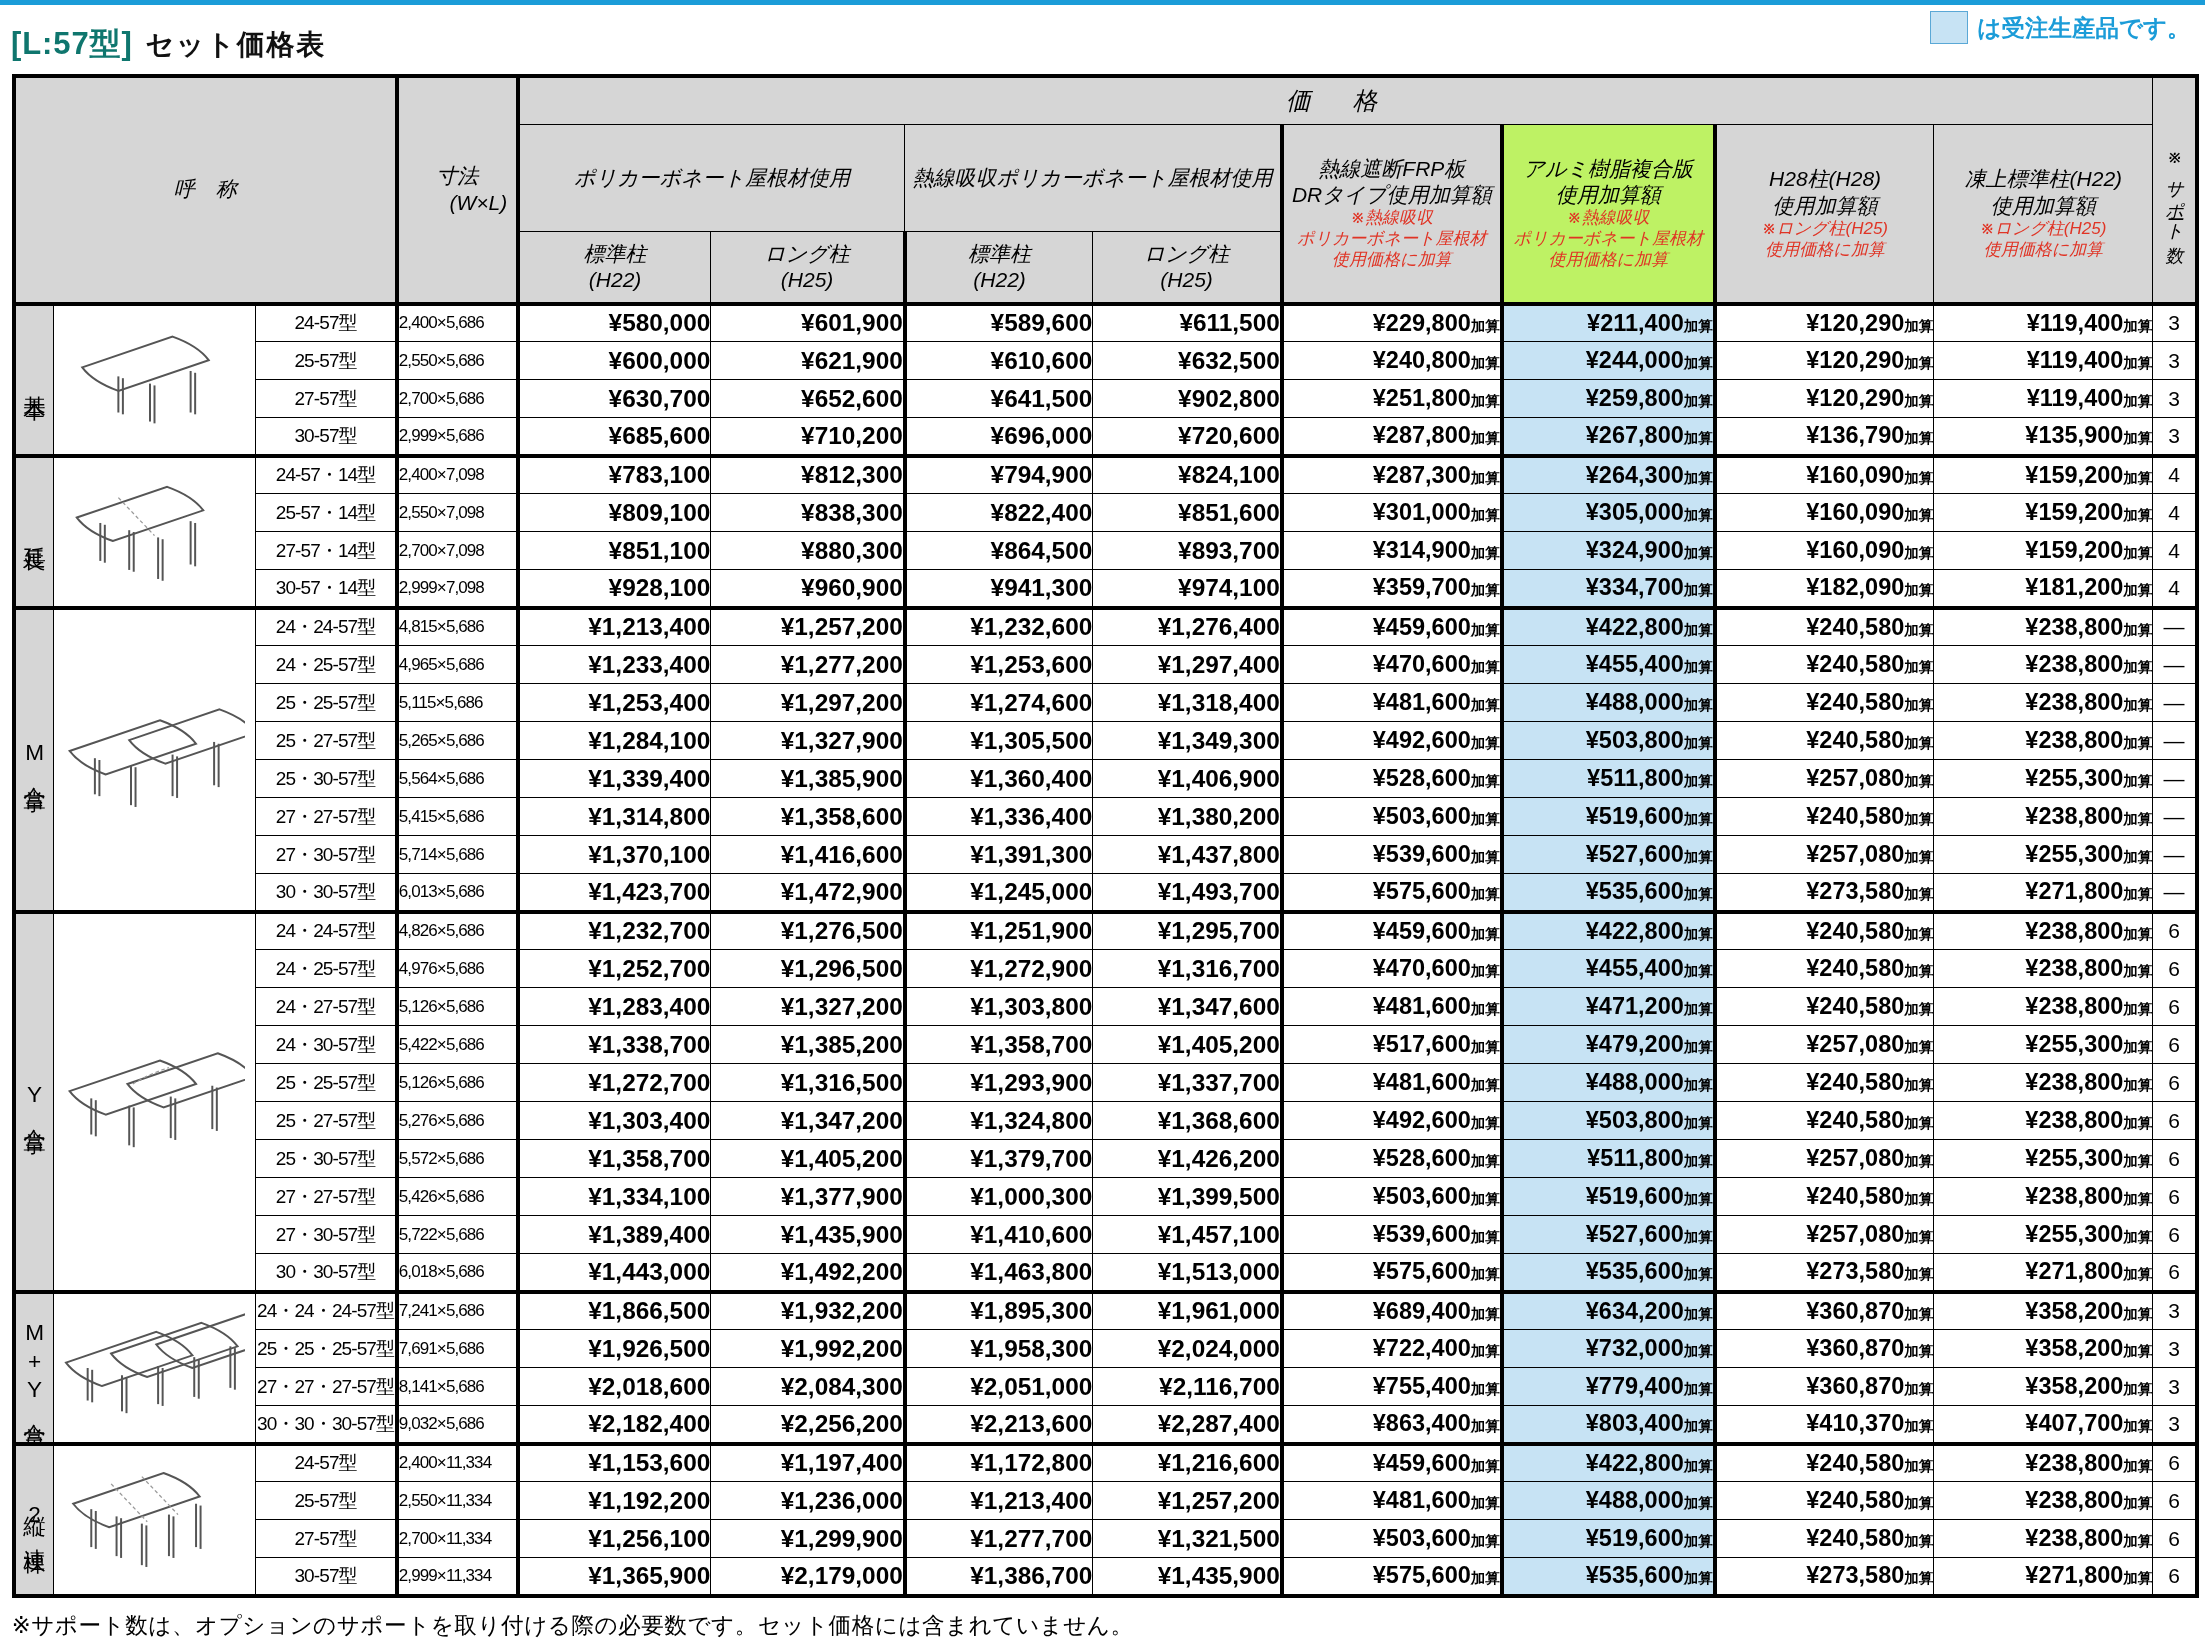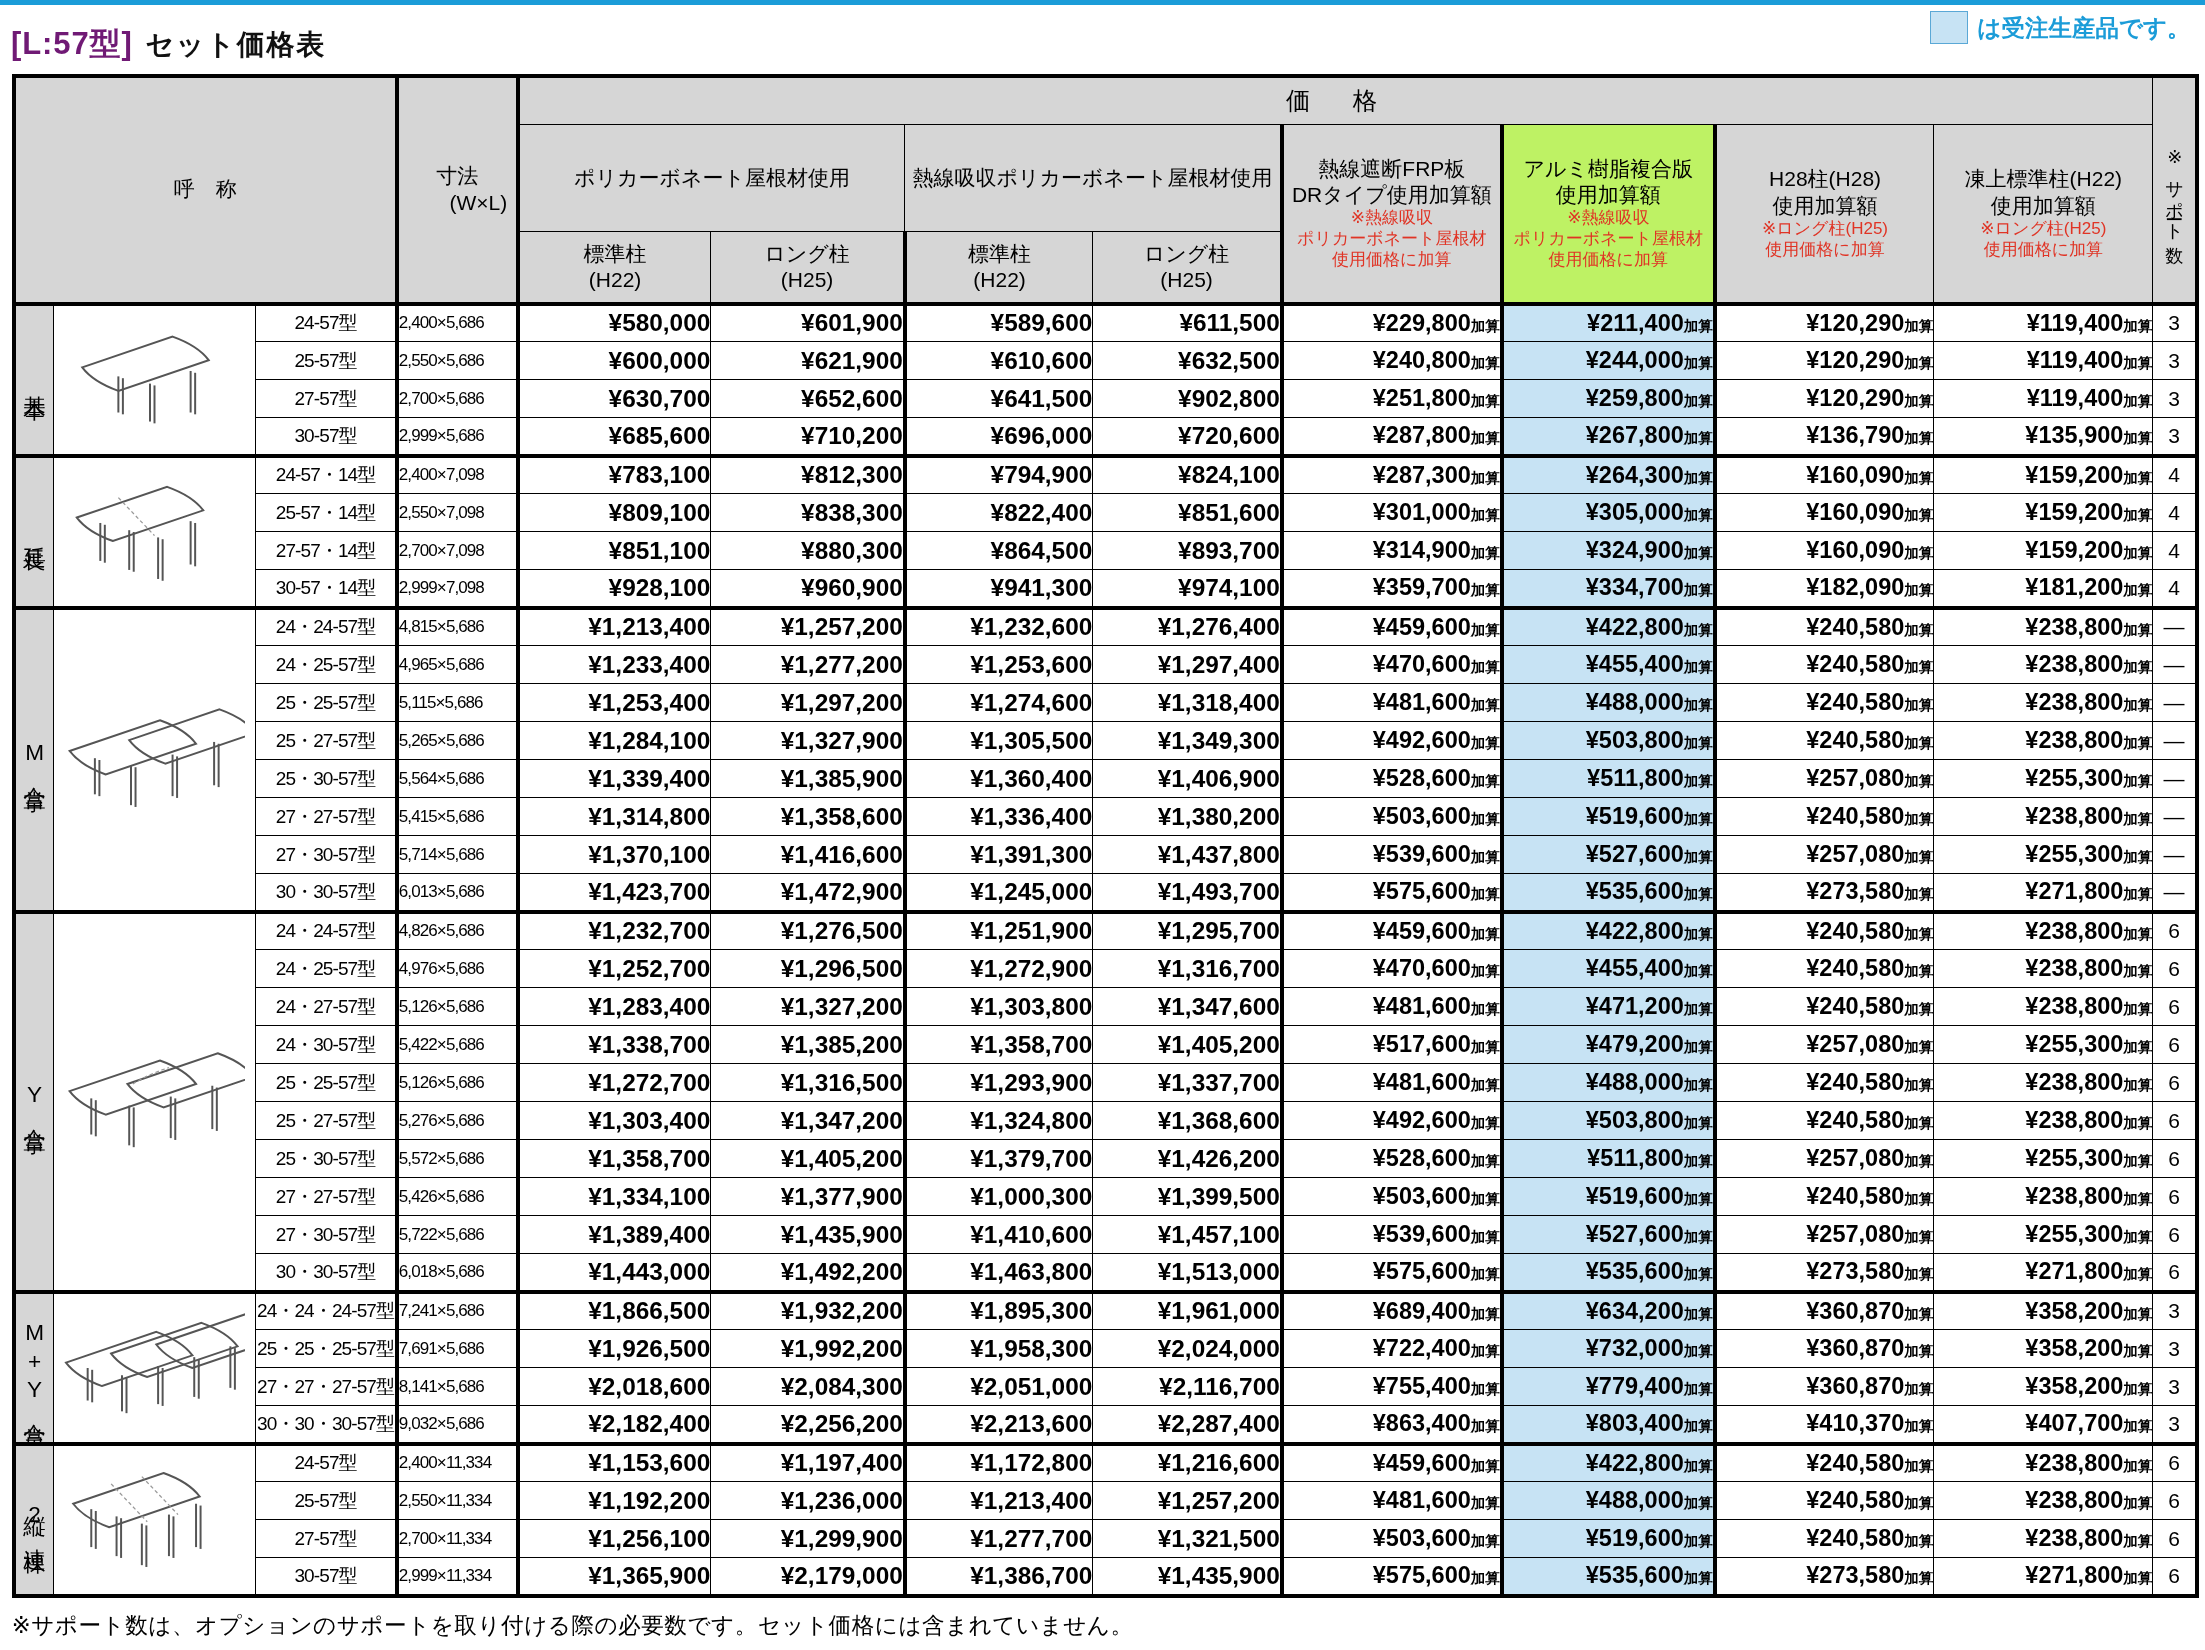--- a/index.html
+++ b/index.html
@@ -1,29 +1,29 @@
 <!DOCTYPE html>
 <html style="font-size:14.5px"><head>
 <meta charset="utf-8">
 <style>
   html,body{margin:0;padding:0;background:#fff;}
   body{width:2205px;height:1650px;font-family:"Liberation Sans","DejaVu Sans",sans-serif;color:#000;overflow:hidden;position:relative;}
   .toprule{height:4.5px;background:#1b9cd8;width:100%;}
   .titlebar{display:flex;align-items:baseline;margin:9px 0 9px 11px;}
-  .title-model{color:#701a75;font-size:31px;font-weight:bold;letter-spacing:0.9px;}
+  .title-model{color:#0f766e;font-size:31px;font-weight:bold;letter-spacing:0.9px;}
   .title-label{color:#111;font-size:28px;font-weight:bold;margin-left:12.7px;letter-spacing:1.8px;margin-top:12px;}
   .legend{position:absolute;top:11px;right:14.5px;display:flex;align-items:center;}
   .legend .swatch{width:36px;height:31px;background:#c7e3f4;border:1.8px solid #5aa8d6;display:inline-block;margin-right:9px;}
   .legend .ltext{color:#1b9cd8;font-size:23.5px;font-weight:bold;}
 
   table.price{border-collapse:collapse;table-layout:fixed;margin-left:11.8px;width:2182px;}
   table.price th,table.price td{border:1.8px solid #000;padding:0;overflow:hidden;}
   .tkr{border-right-width:4.5px !important;}
   table.price{border:4.5px solid #000;}
-  thead th{background:#d6d6d6;font-weight:normal;text-align:center;vertical-align:middle;line-height:1.25;}
+  thead th{background:#d6d6d6;font-weight:normal;text-align:center;vertical-align:middle;line-height:1.25;font-style:italic;}
   thead .h-big{font-size:24.4px;letter-spacing:9px;}
   thead .h-grp{font-size:21px;}
   thead .h-sub{font-size:21px;padding-left:42px;}
   thead .hline{font-size:21px;}
   thead .rnote{color:#e03425;font-size:17px;line-height:1.22;}
   thead tr.r1{height:49px;}
   thead tr.r2{height:107px;}
   thead tr.r3{height:72px;}
   th.bluehead{background:#bef264;}
   .vhead{writing-mode:vertical-rl;text-orientation:upright;font-size:18px;letter-spacing:0.9px;margin:0 auto;}

